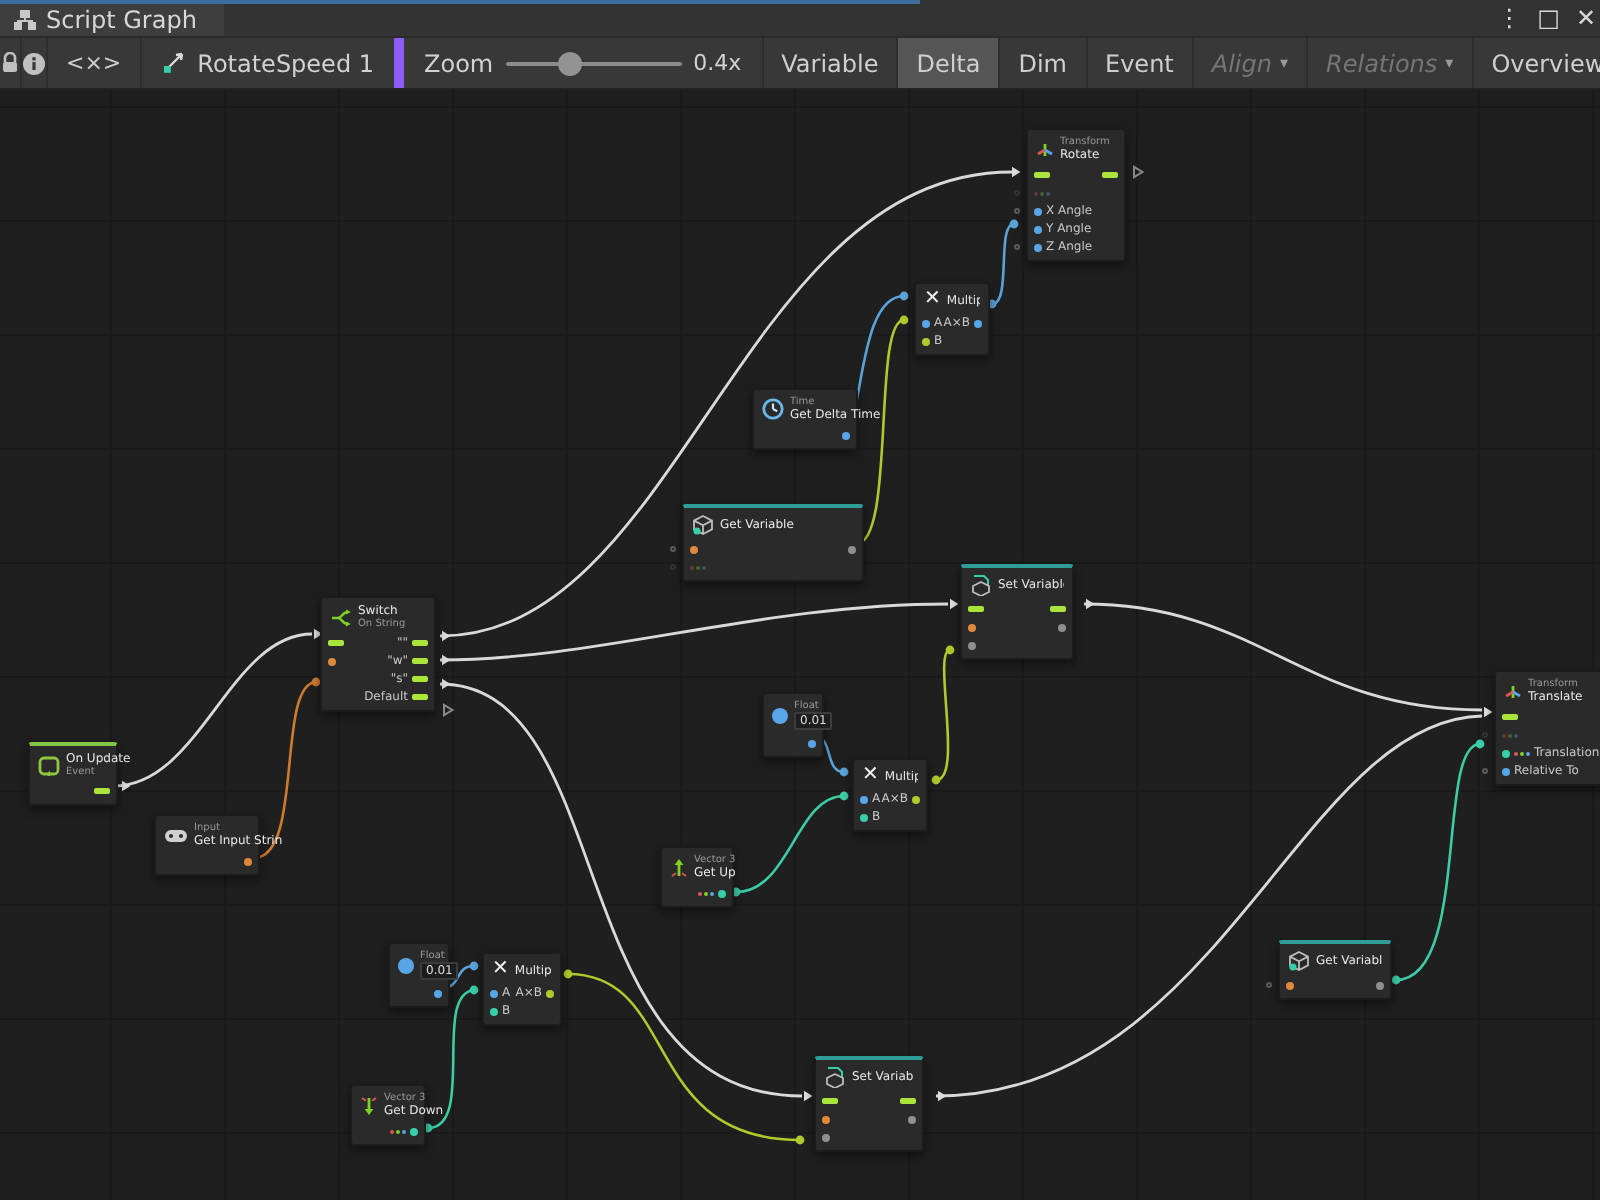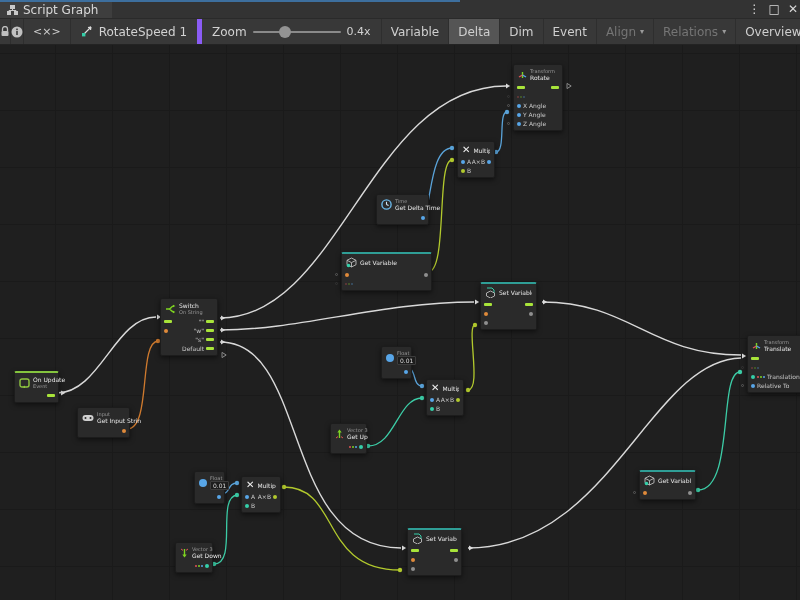--- a/index.html
+++ b/index.html
@@ -15,21 +15,21 @@
          font-size:12px;color:#d8d8d8;}
   .wctrl span{cursor:default;}
   
   .toolbar{position:absolute;left:0;top:18px;width:800px;height:27px;background:#383838;
            border-top:1px solid #2a2a2a;border-bottom:1px solid #232323;
            display:flex;align-items:stretch;white-space:nowrap;}
   .tbtn{display:flex;align-items:center;justify-content:center;padding:0 9px;font-size:12px;
         color:#cfcfcf;border-right:1px solid #2e2e2e;}
   .tbtn.icon{width:30px;padding:0;}
   .tbtn.active{background:#555555;}
-  .tbtn.disabled{color:#757575;}
+  .tbtn.disabled{color:#757575;font-style:italic;}
   .caret{font-size:8px;margin-left:4px;color:#9a9a9a;}
   .zoomwrap{display:flex;align-items:center;gap:6px;padding:0 10px;border-right:1px solid #2e2e2e;}
   .ztrack{position:relative;width:88px;height:2px;background:#8a8a8a;border-radius:1px;}
   .zthumb{position:absolute;left:26px;top:-5px;width:12px;height:12px;border-radius:50%;background:#939393;}
   .gname{display:flex;align-items:center;gap:6px;padding:0 10px;border-right:5px solid #8b5cf6;font-size:12px;}
   
   .canvas{position:absolute;left:0;top:45px;width:800px;height:555px;background:#1f1f1f;overflow:hidden;
     background-image:linear-gradient(#1a1a1a 1px,transparent 1px),
                      linear-gradient(90deg,#1a1a1a 1px,transparent 1px);
     background-size:57px 57px;background-position:55px 8px;}

